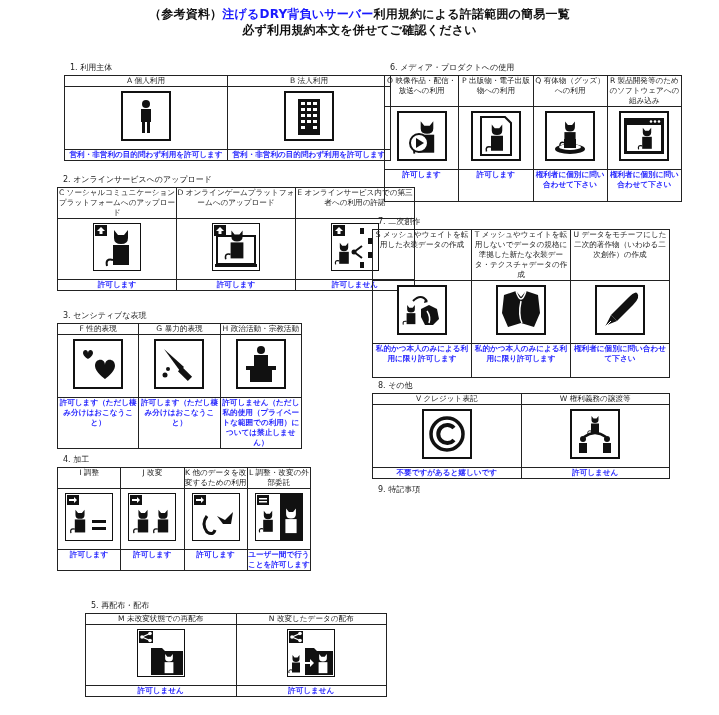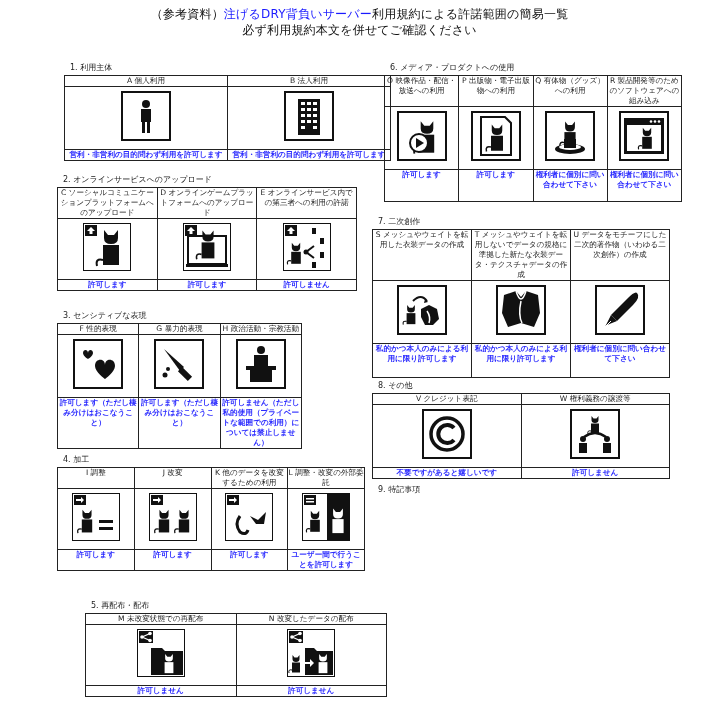--- a/index.html
+++ b/index.html
@@ -1,19 +1,19 @@
 <!DOCTYPE html>
 <html><head>
 <meta charset="utf-8">
 <style>
   html, body { margin:0; padding:0; background:#ffffff; }
   body { width:719px; height:715px; position:relative; overflow:hidden;
          font-family: "DejaVu Sans", "Liberation Sans", sans-serif; color:#111; }
   .title { position:absolute; left:0; top:6px; width:719px; text-align:center;
-           font-size:12px; font-weight:normal; line-height:16px; letter-spacing:0.2px; }
+           font-size:12px; font-weight:bold; line-height:16px; letter-spacing:0.2px; }
   .title .hl { color:#1a1aff; }
   .section { position:absolute; }
   .sec-h { font-size:8px; line-height:12px; height:13px; padding-left:6px; color:#222; }
   table.t { border-collapse:collapse; width:100%; table-layout:fixed; }
   table.t td { border:1.5px solid #222; padding:0; text-align:center; vertical-align:top; }
   .lbl { font-size:7.6px; line-height:10px; padding:1px 3px; color:#222; }
   .icell { vertical-align:middle !important; }
   .res { font-size:7.6px; line-height:10px; padding:1px 3px; color:#2b2bff; font-weight:bold; }
   .ibox { display:inline-block; border:2px solid #111; background:#fff; position:relative; margin:4px 0; }
   .ibox svg { display:block; }
@@ -74,21 +74,21 @@
               </svg></span></td>
     </tr>
     <tr>
       <td class="res">営利・非営利の目的問わず利用を許可します</td>
       <td class="res">営利・非営利の目的問わず利用を許可します</td>
     </tr>
   </tbody>
     </table>
 </div>
 
-<div class="section" style="left:57px; top:174px; width:300px;">
+<div class="section" style="left:57px; top:174px; width:358px;">
   <div class="sec-h">2. オンラインサービスへのアップロード</div>
   <table class="t">
     <tbody>
         <tr>
       <td class="lbl">C ソーシャルコミュニケーションプラットフォームへのアップロード</td>
       <td class="lbl">D オンラインゲームプラットフォームへのアップロード</td>
       <td class="lbl">E オンラインサービス内での第三者への利用の許諾</td>
     </tr>
     <tr style="height:58px;">
       <td class="icell"><span class="ibox" style="border-width:1.5px"><svg width="46" height="46" viewBox="0 0 46 46">
@@ -153,21 +153,21 @@
     </tr>
     <tr>
       <td class="res">許可します（ただし棲み分けはおこなうこと）</td>
       <td class="res">許可します（ただし棲み分けはおこなうこと）</td>
       <td class="res">許可しません（ただし私的使用（プライベートな範囲での利用）については禁止しません）</td>
     </tr>
   </tbody>
     </table>
 </div>
 
-<div class="section" style="left:57px; top:454px; width:308px;">
+<div class="section" style="left:57px; top:454px; width:254px;">
   <div class="sec-h">4. 加工</div>
   <table class="t">
     <tbody>
         <tr>
       <td class="lbl">I 調整</td>
       <td class="lbl">J 改変</td>
       <td class="lbl">K 他のデータを改変するための利用</td>
       <td class="lbl">L 調整・改変の外部委託</td>
     </tr>
     <tr style="height:58px;">

